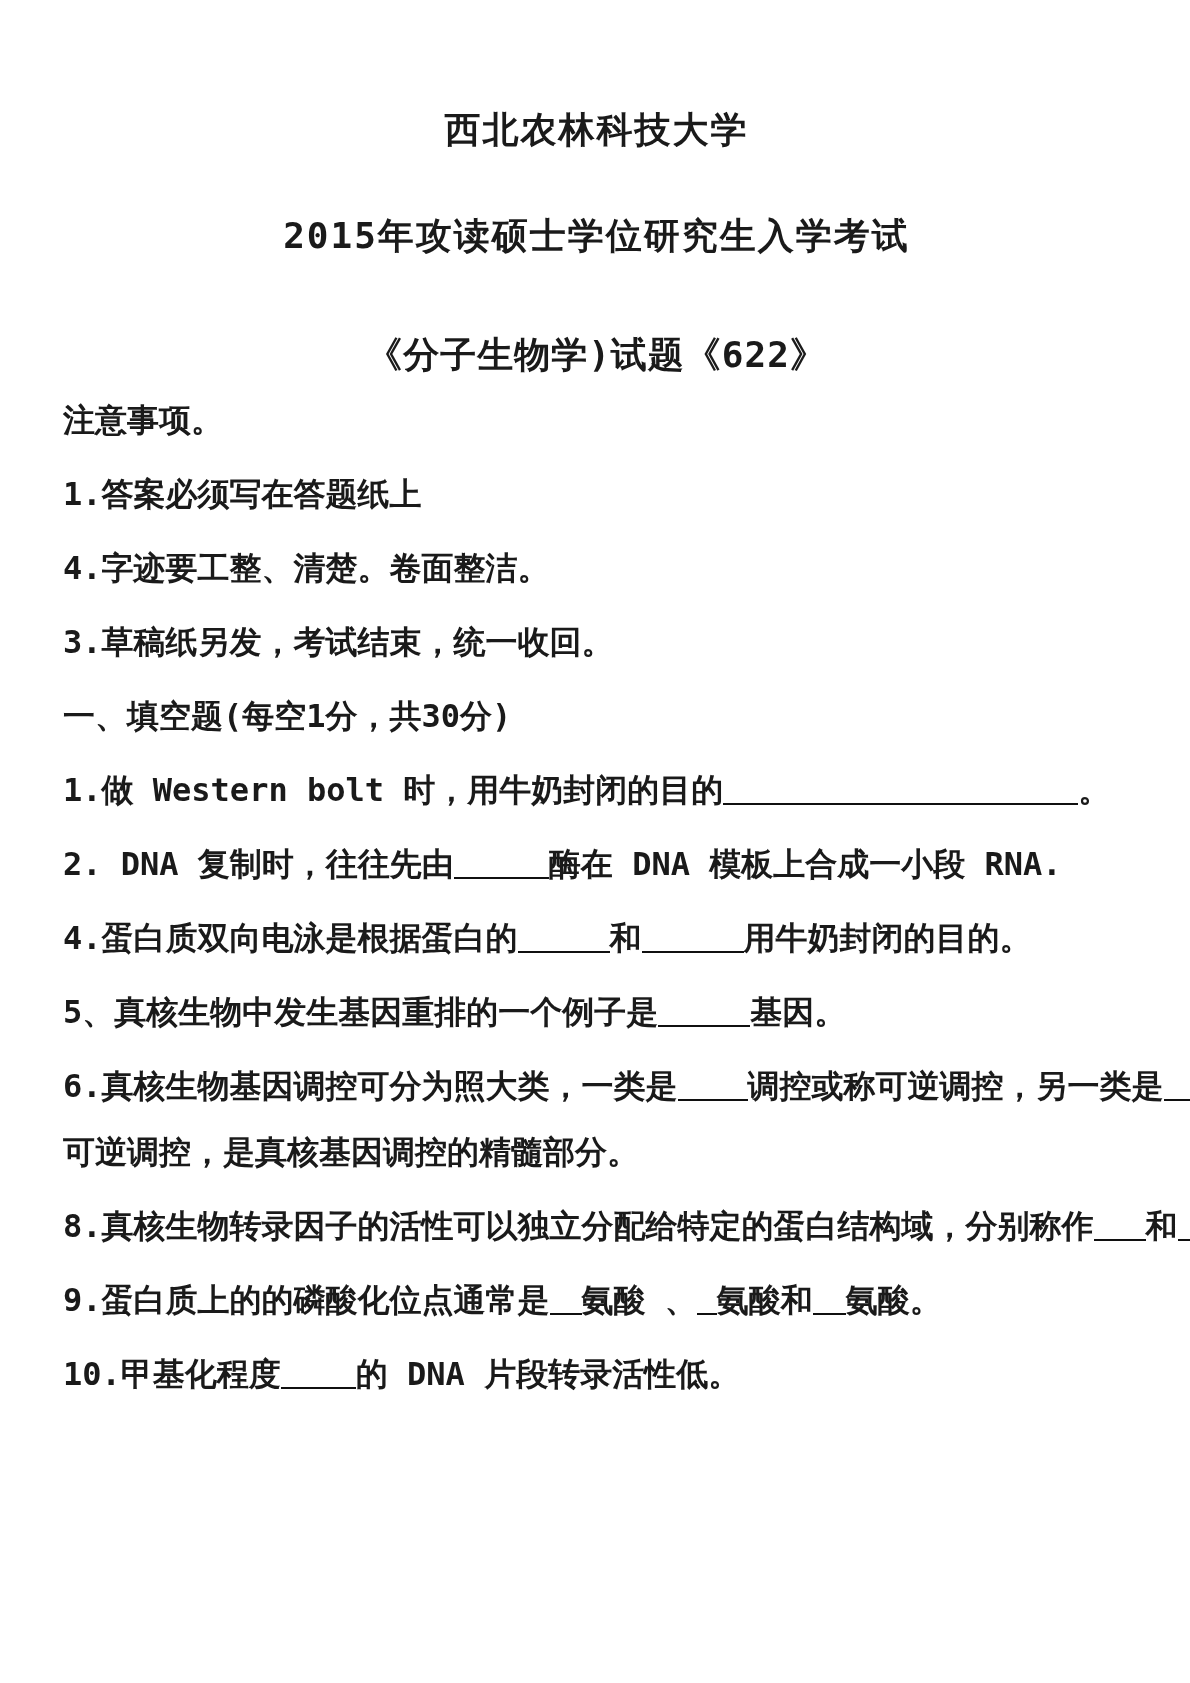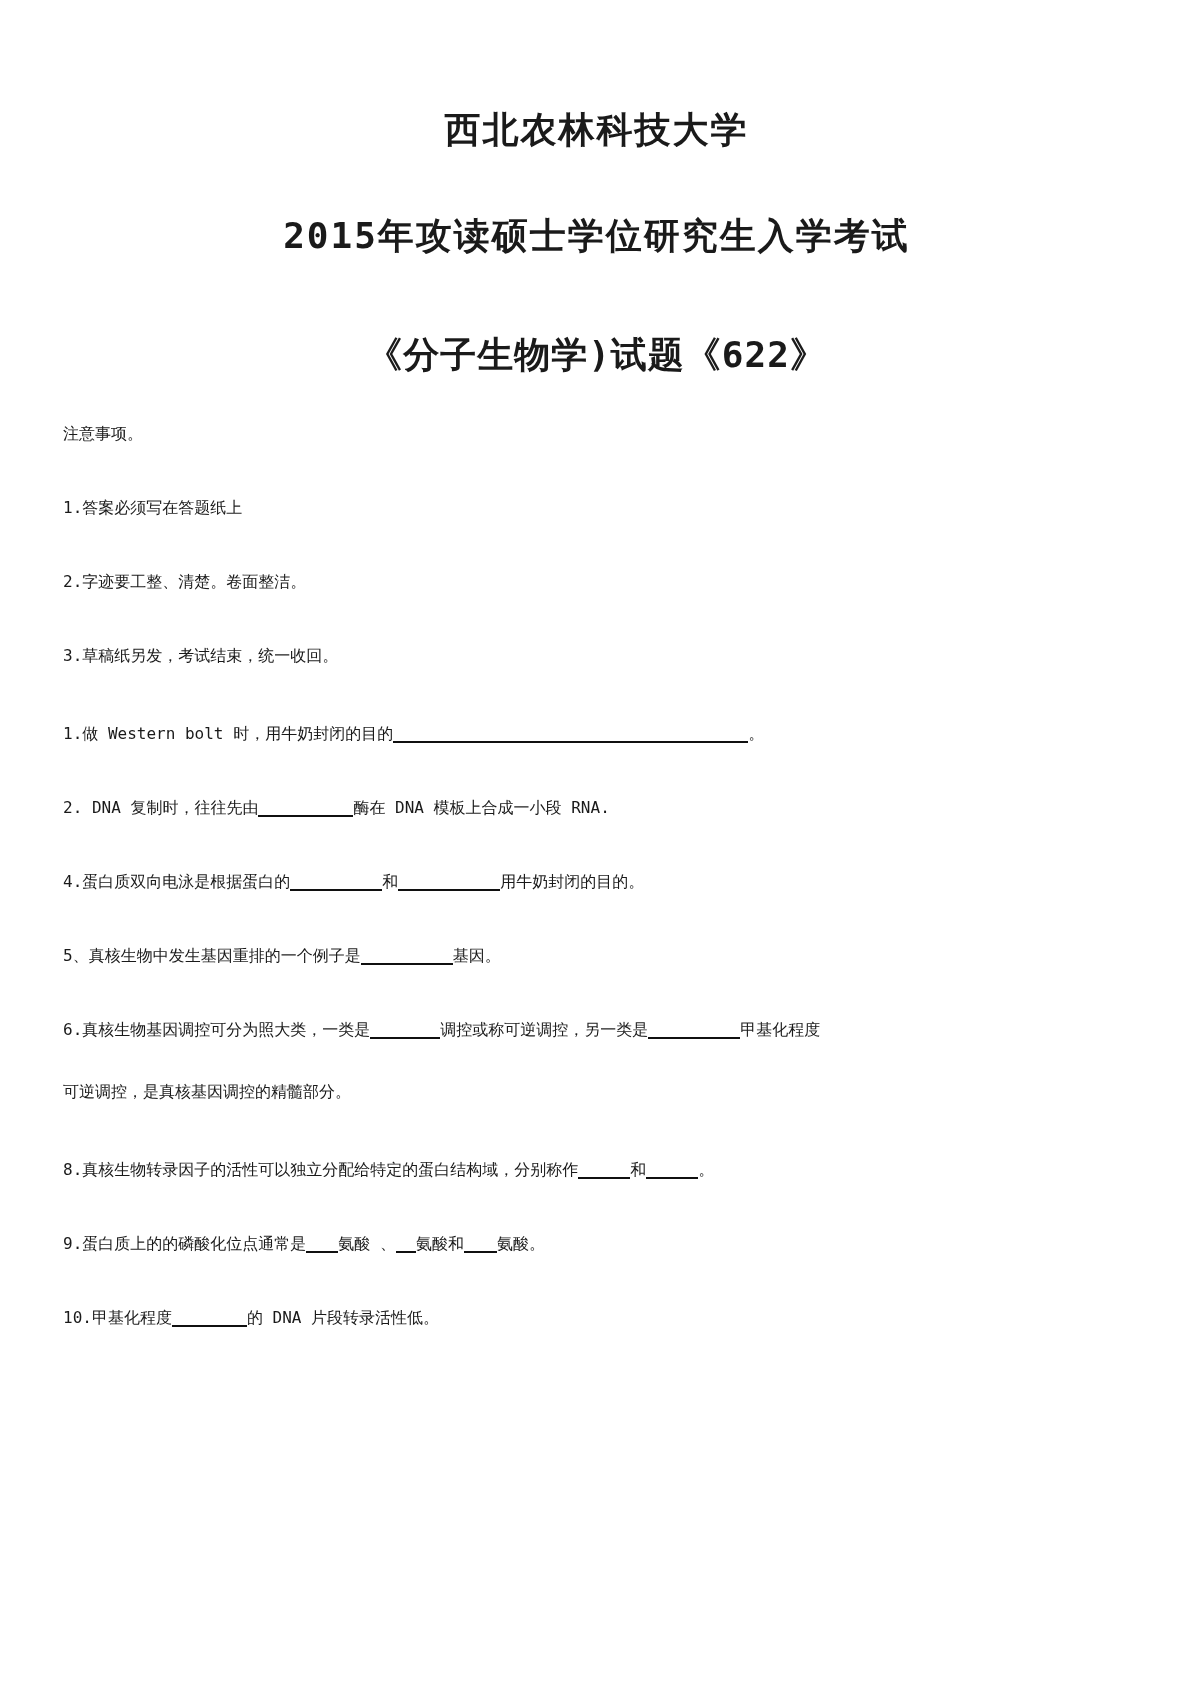--- a/index.html
+++ b/index.html
@@ -22,27 +22,28 @@
   }
   .h-title {
     font-size: 36px;
     font-weight: bold;
     line-height: 44px;
     text-align: center;
     margin: 0 0 62px 0;
     letter-spacing: 2px;
   }
   .h-sub   { margin-bottom: 75px; }
-  .h-paper { margin-bottom: 42px; letter-spacing: 1px; }
+  .h-paper { margin-bottom: 28px; letter-spacing: 1px; }
   .line {
     height: 30px;
     line-height: 30px;
-    font-size: 16px;
+    font-size: 32px;
     margin: 0 0 44px 0;
     white-space: nowrap;
+    font-weight: bold;
   }
   .line.cont { margin-top: -8px; }
   .blank {
     display: inline-block;
     height: 26px;
     margin-bottom: -4px;
     border-bottom: 2px solid #101010;
   }
 </style>
 </head>
@@ -50,23 +51,24 @@
 
 <div class="page">
   <div class="content">
 
     <div class="h-title">西北农林科技大学</div>
     <div class="h-title h-sub">2015年攻读硕士学位研究生入学考试</div>
     <div class="h-title h-paper">《分子生物学)试题《622》</div>
 
     <div class="line">注意事项。</div>
     <div class="line">1.答案必须写在答题纸上</div>
-    <div class="line">2.字迹要工整、清楚。卷面整洁。</div>
+    <div class="line">4.字迹要工整、清楚。卷面整洁。</div>
     <div class="line">3.草稿纸另发，考试结束，统一收回。</div>
 
+    <div class="line">一、填空题(每空1分，共30分)</div>
 
     <div>
         <div class="line"><span>1.做 Western bolt 时，用牛奶封闭的目的</span><span class="blank" style="width: 355px;"></span><span>。</span></div>
         <div class="line"><span>2. DNA 复制时，往往先由</span><span class="blank" style="width: 95px;"></span><span>酶在 DNA 模板上合成一小段 RNA.</span></div>
         <div class="line"><span>4.蛋白质双向电泳是根据蛋白的</span><span class="blank" style="width: 92px;"></span><span>和</span><span class="blank" style="width: 102px;"></span><span>用牛奶封闭的目的。</span></div>
         <div class="line"><span>5、真核生物中发生基因重排的一个例子是</span><span class="blank" style="width: 92px;"></span><span>基因。</span></div>
         <div class="line"><span>6.真核生物基因调控可分为照大类，一类是</span><span class="blank" style="width: 70px;"></span><span>调控或称可逆调控，另一类是</span><span class="blank" style="width: 92px;"></span><span>甲基化程度</span></div>
         <div class="line cont"><span>可逆调控，是真核基因调控的精髓部分。</span></div>
         <div class="line"><span>8.真核生物转录因子的活性可以独立分配给特定的蛋白结构域，分别称作</span><span class="blank" style="width: 52px;"></span><span>和</span><span class="blank" style="width: 52px;"></span><span>。</span></div>
         <div class="line"><span>9.蛋白质上的的磷酸化位点通常是</span><span class="blank" style="width: 32px;"></span><span>氨酸 、</span><span class="blank" style="width: 20px;"></span><span>氨酸和</span><span class="blank" style="width: 33px;"></span><span>氨酸。</span></div>

